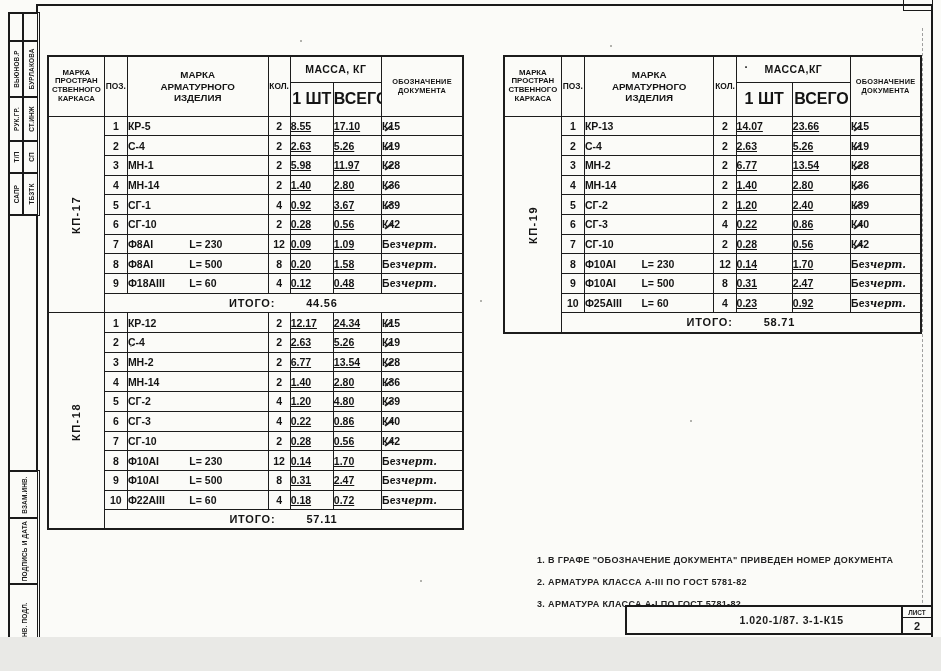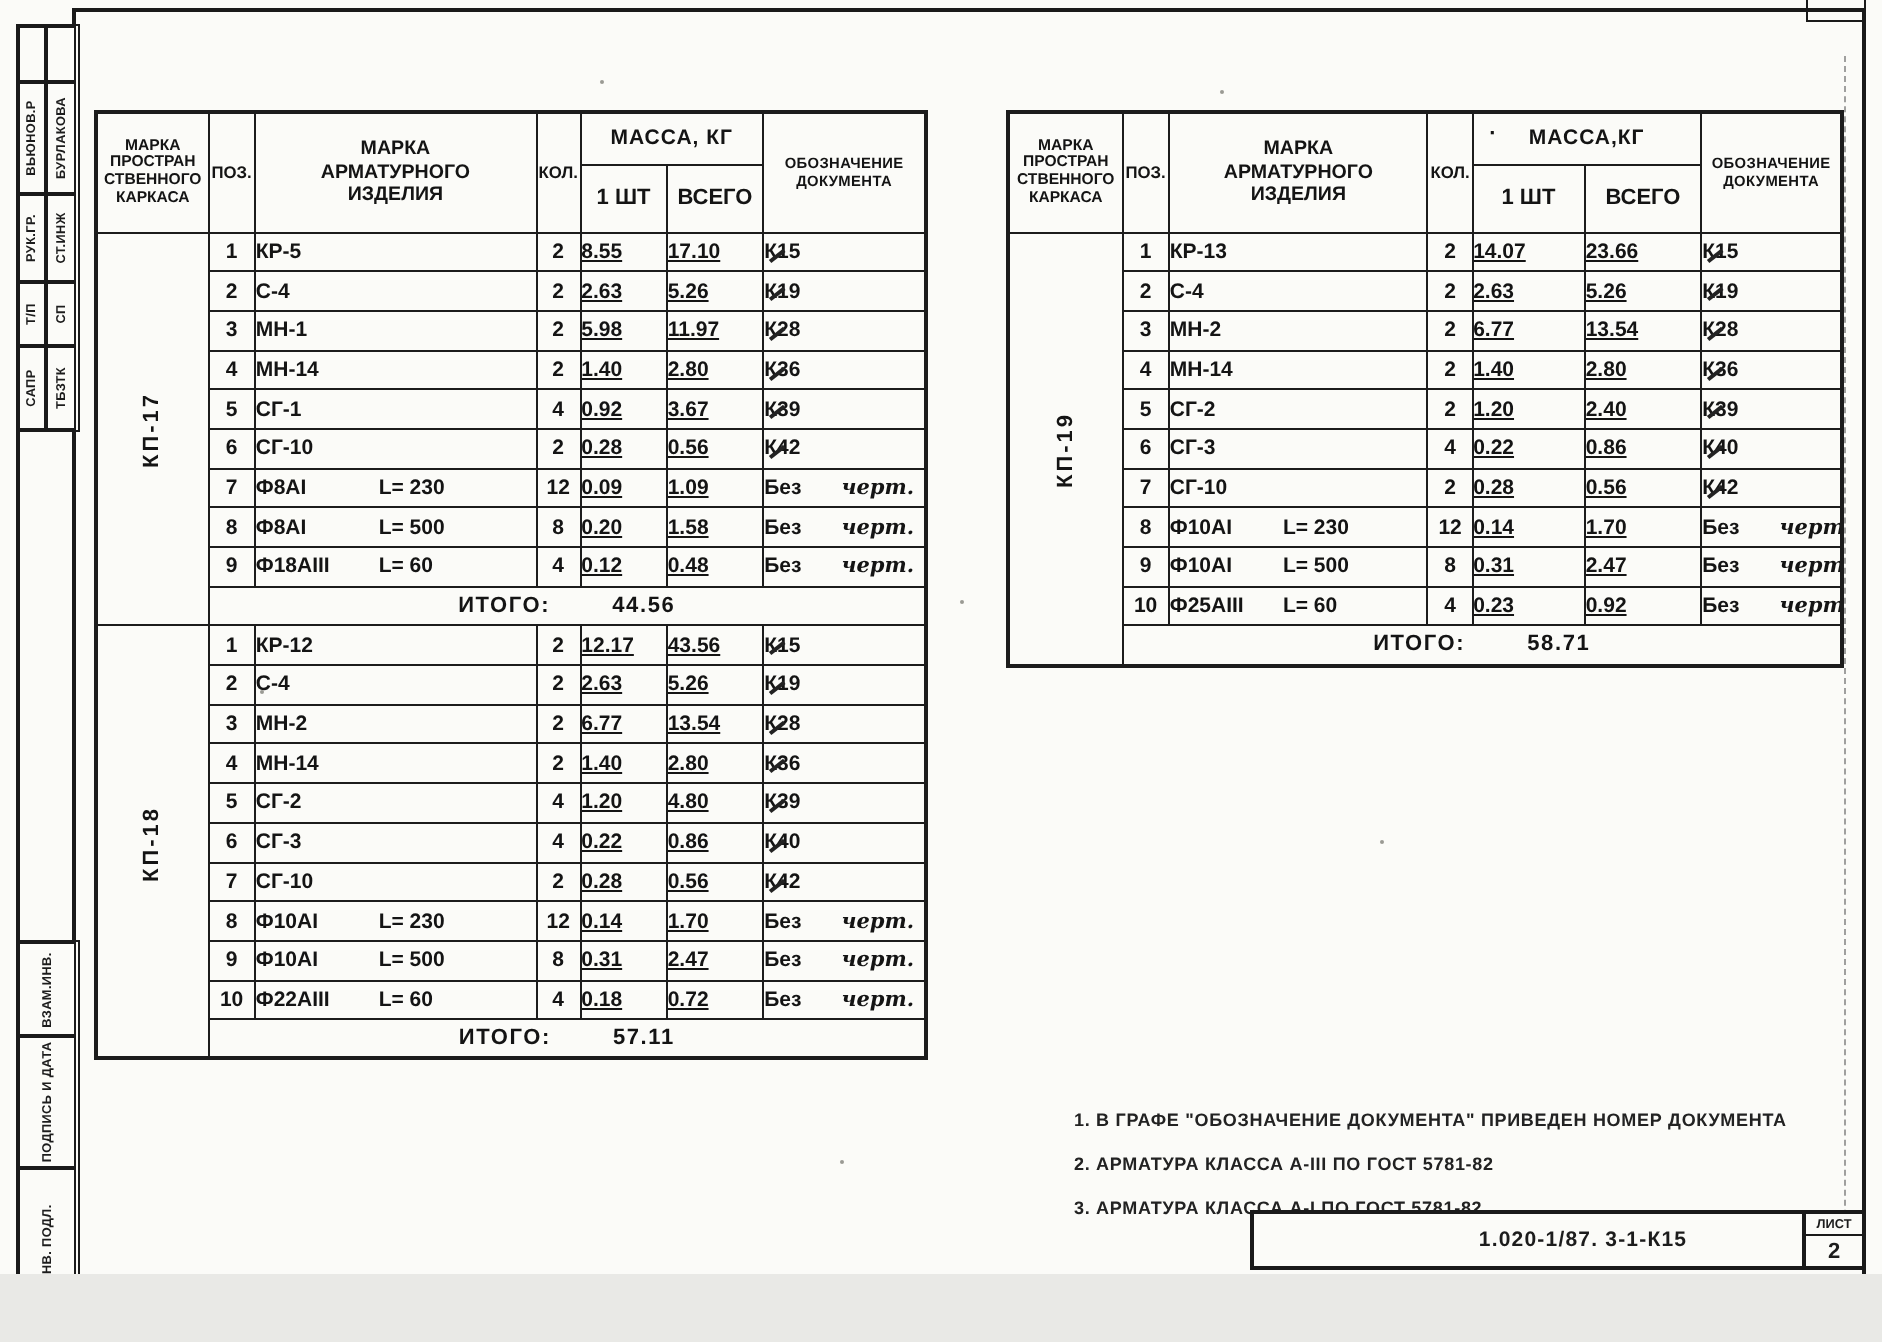--- a/index.html
+++ b/index.html
@@ -44,36 +44,36 @@
     border:1.7px solid #1c1c1c; padding:0; font-weight:bold; color:#141414;
     white-space:nowrap; overflow:hidden; font-family:"Liberation Sans",sans-serif;
   }
   table.spec thead tr.hr1 { height:26px; }
   table.spec thead tr.hr2 { height:34px; }
   table.spec tbody tr { height:19.7px; }
   .h-karkas { font-size:7.8px; line-height:8.8px; text-align:center; }
   .h-small  { font-size:8.4px; text-align:center; }
   .h-item   { font-size:9.8px; line-height:11.5px; text-align:center; }
   .h-mass   { font-size:10.5px; text-align:center; position:relative; letter-spacing:0.5px; }
-  .h-sub    { font-size:11px; text-align:center; }
+  .h-sub    { font-size:16px; text-align:center; }
   .h-doc    { font-size:7.4px; line-height:9.4px; text-align:center; letter-spacing:0.2px; }
   .mass-dot { position:absolute; left:8px; top:4px; font-size:11px; }
   .klabel   { text-align:center; vertical-align:middle; }
   .vlabel   { display:inline-block; transform:rotate(-90deg); font-size:11px;
     font-weight:bold; letter-spacing:1.5px; white-space:nowrap; }
   .c-pos  { text-align:center; font-size:10.5px; }
   .c-mark { font-size:10.5px; padding-left:6px; position:relative; }
   .c-mark .len { position:absolute; left:44%; top:50%; transform:translateY(-50%); }
   .c-num  { font-size:10.5px; padding-left:6px;text-decoration:underline; }
   .c-doc  { font-size:10.5px; padding-left:7px; position:relative; }
   .k-doc  { padding-left:10px; }
   .k-doc::before { content:""; position:absolute; left:2px; top:10px; width:9px;
     height:1.7px; background:#222; transform:rotate(-38deg); }
   .hand { font-style:italic; font-family:"DejaVu Serif", serif; font-size:10.5px;
-    margin-left:20px; }
+    margin-left:0; }
   .itog { text-align:center; font-size:11px; letter-spacing:0.8px; }
   .itog .itog-val { margin-left:31px; }
 
   
   .notes { position:absolute; left:537px; top:553px; width:400px;
     font-size:9px; font-weight:bold; letter-spacing:0.35px; color:#222; }
   .note { margin-bottom:8px; line-height:14px; }
   .note .note-cont { padding-left:14px; }
 
   
@@ -262,21 +262,21 @@
           </tr>
           <tr>
             <td class="itog" colspan="6"><span>ИТОГО:</span><span class="itog-val">44.56</span></td>
           </tr>
           <tr>
             <td class="klabel" rowspan="11"><span class="vlabel">КП-18</span></td>
             <td class="c-pos">1</td>
             <td class="c-mark"><span>КР-12</span></td>
             <td class="c-pos">2</td>
             <td class="c-num">12.17</td>
-            <td class="c-num">43.56</td>
+            <td class="c-num">24.34</td>
             <td class="c-doc k-doc">К15</td>
           </tr>
           <tr>
             <td class="c-pos">2</td>
             <td class="c-mark"><span>С-4</span></td>
             <td class="c-pos">2</td>
             <td class="c-num">2.63</td>
             <td class="c-num">5.26</td>
             <td class="c-doc k-doc">К19</td>
           </tr>

